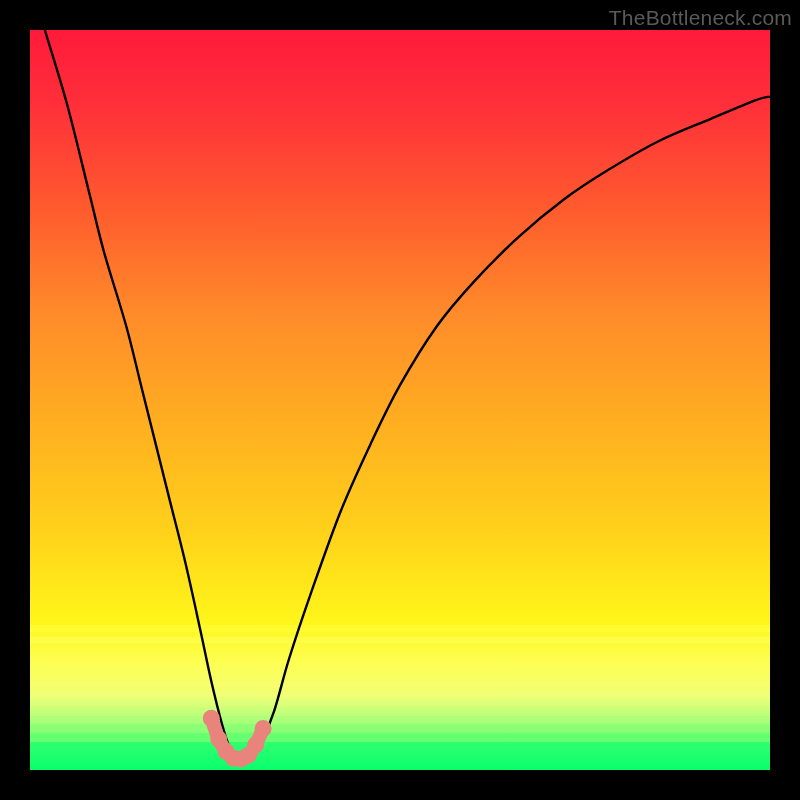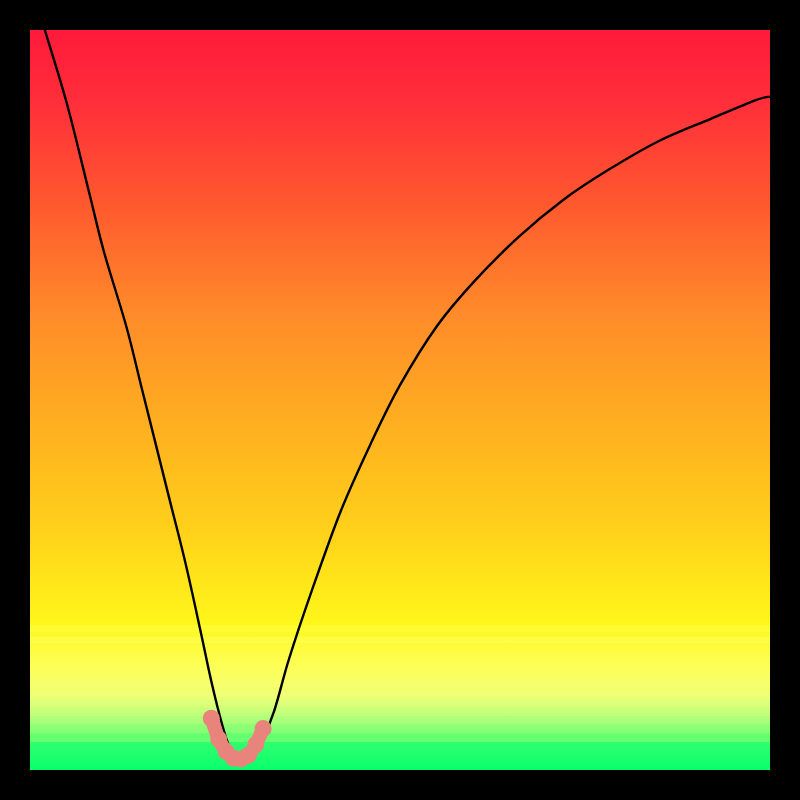--- a/index.html
+++ b/index.html
@@ -91,13 +91,14 @@
           <circle cx="203.50000000000003" cy="728.16" r="8.5" fill="#e9847d"></circle>
           <circle cx="210.89999999999998" cy="728.9" r="8.5" fill="#e9847d"></circle>
           <circle cx="218.29999999999998" cy="725.2" r="8.5" fill="#e9847d"></circle>
           <circle cx="225.7" cy="714.84" r="8.5" fill="#e9847d"></circle>
           <circle cx="233.1" cy="698.56" r="8.5" fill="#e9847d"></circle>
         </g>
     </svg>
 
   </div>
 
+  <div class="watermark">TheBottleneck.com</div>
 </div>
 
 </body></html>

